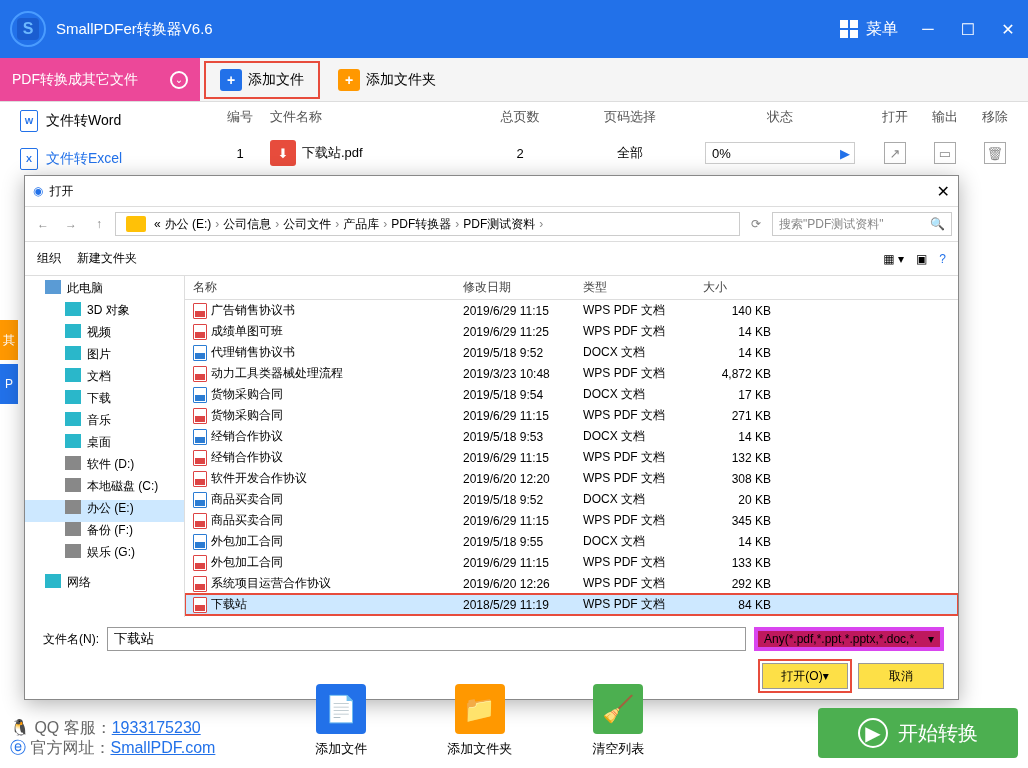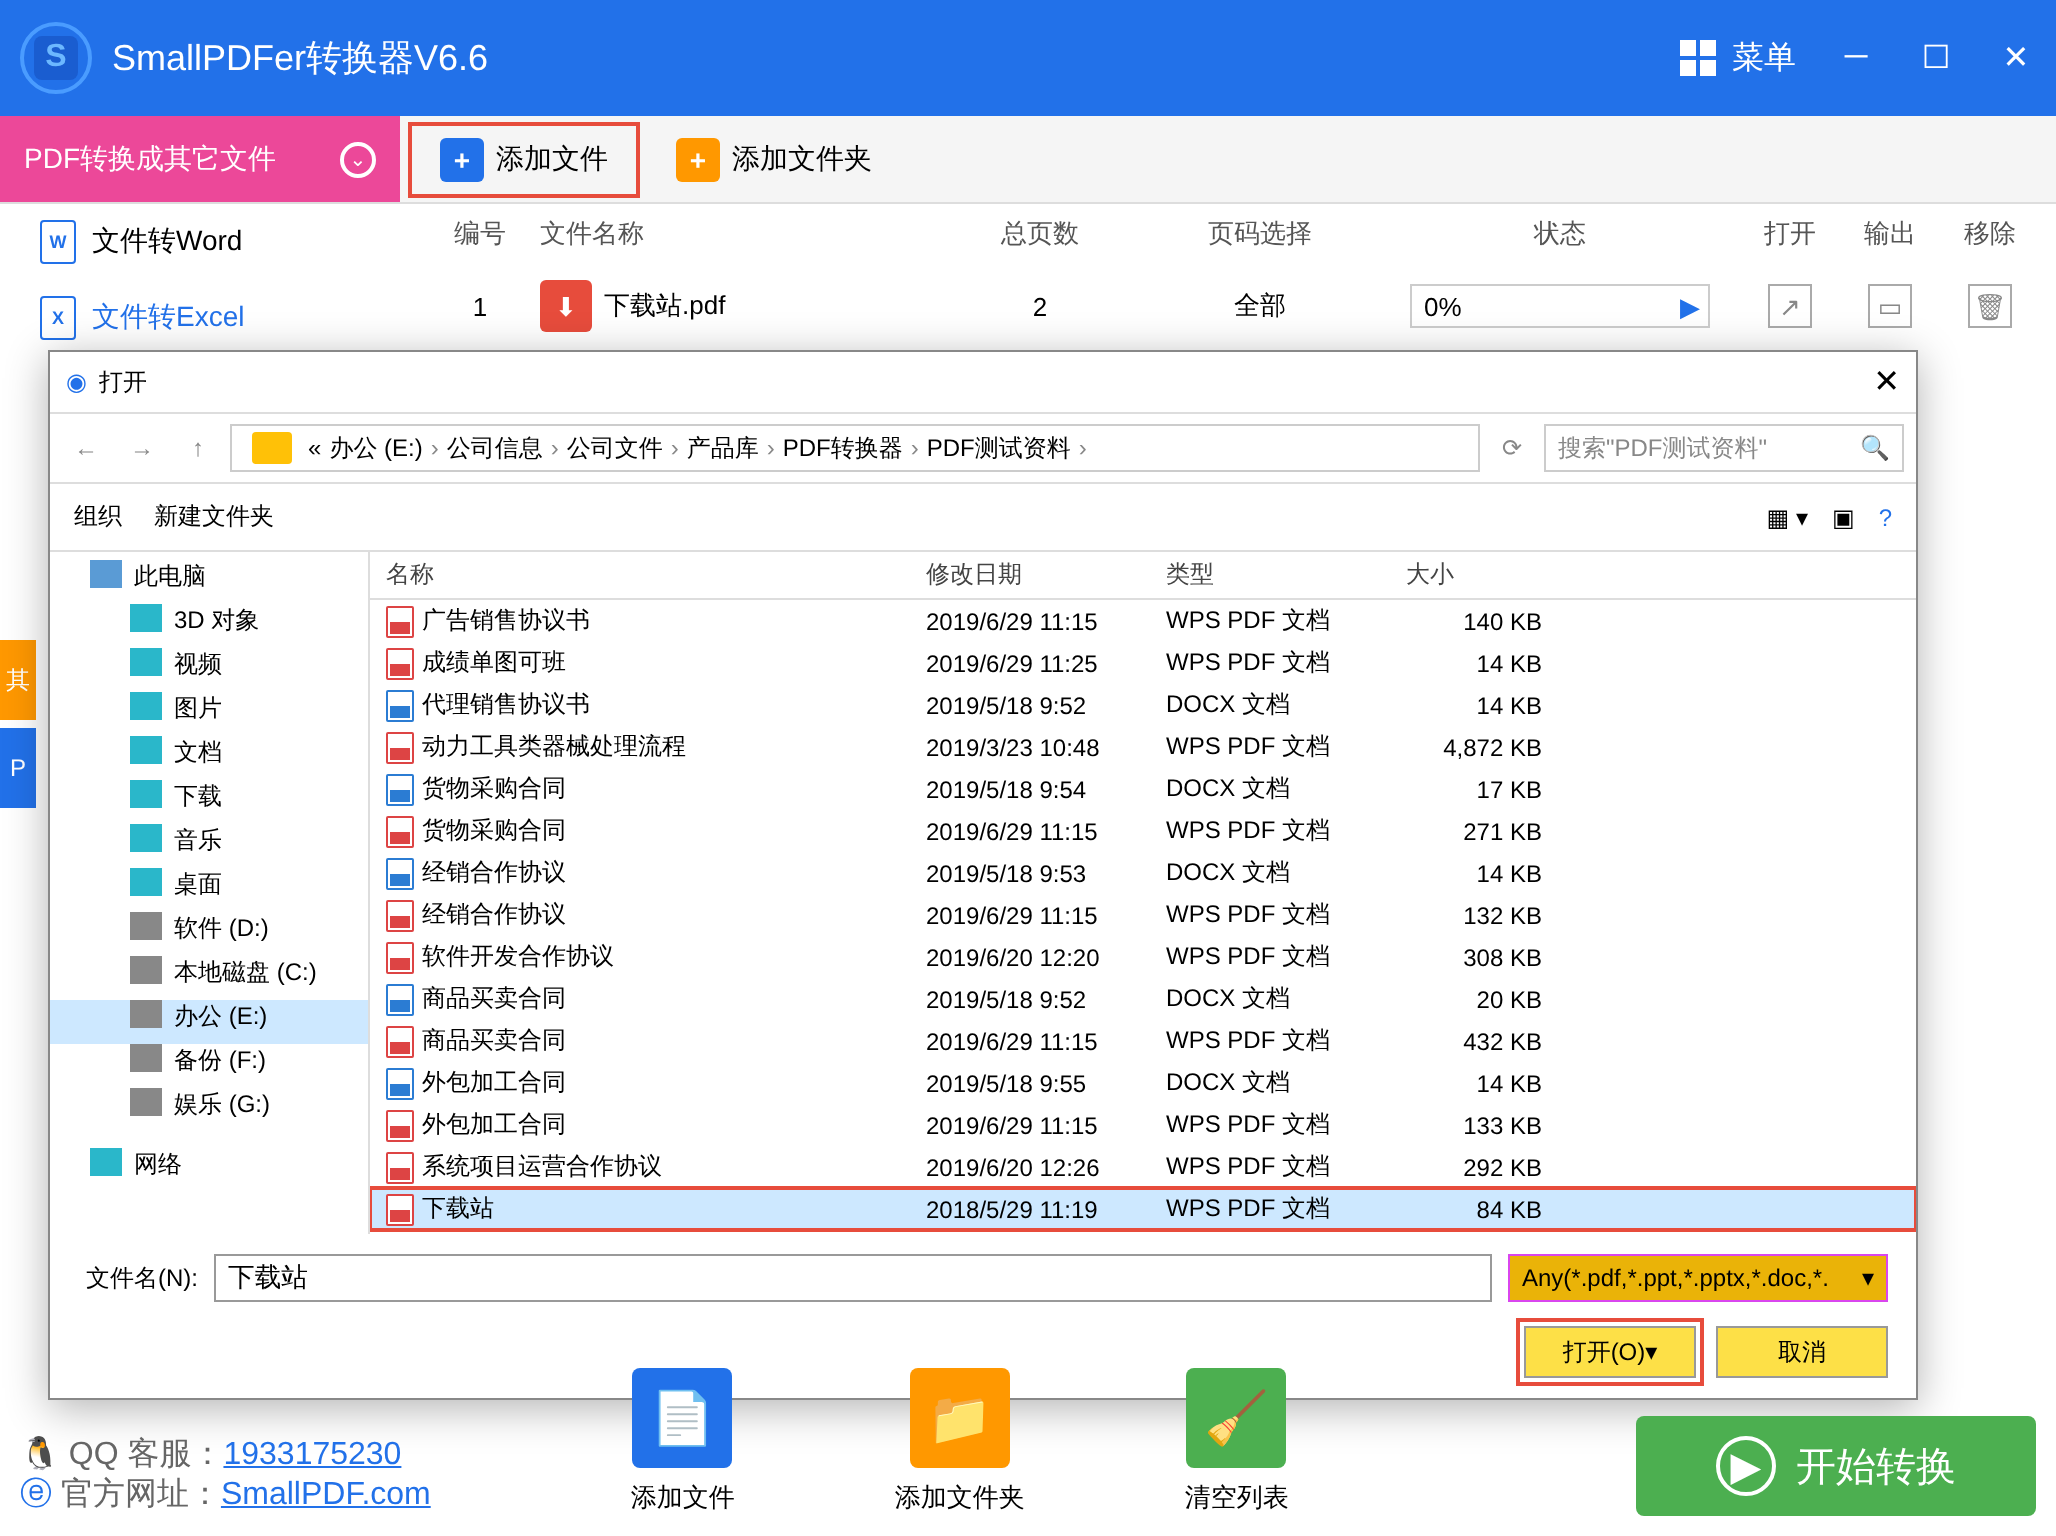--- a/index.html
+++ b/index.html
@@ -2,21 +2,21 @@
 <html><head>
 <meta charset="utf-8">
 <style>
 * { margin: 0; padding: 0; box-sizing: border-box; font-family: "Microsoft YaHei", sans-serif; }
 body { width: 1028px; height: 768px; background: #fff; overflow: hidden; position: relative; }
 
 
 .titlebar { height: 58px; background: #2271e9; display: flex; align-items: center; color: #fff; padding: 0 10px; }
 .titlebar .logo { width: 36px; height: 36px; border: 2px solid #4a9cff; border-radius: 50%; display: flex; align-items: center; justify-content: center; margin-right: 10px; }
 .titlebar .logo-inner { width: 22px; height: 22px; background: #1a5dd0; border-radius: 4px; display: flex; align-items: center; justify-content: center; font-weight: bold; color: #6cb8ff; }
-.titlebar .title { font-size: 18px; flex: 1; }
+.titlebar .title { font-size: 15px; flex: 1; }
 .titlebar .menu-btn { display: flex; align-items: center; margin-right: 20px; cursor: pointer; }
 .titlebar .menu-icon { display: grid; grid-template-columns: 8px 8px; grid-template-rows: 8px 8px; gap: 2px; margin-right: 8px; }
 .titlebar .menu-icon div { background: #fff; }
 .titlebar .win-controls { display: flex; gap: 20px; }
 .titlebar .win-btn { width: 20px; height: 20px; display: flex; align-items: center; justify-content: center; cursor: pointer; color: #fff; }
 
 
 .toolbar { height: 44px; background: #f5f5f5; display: flex; align-items: center; border-bottom: 1px solid #ddd; }
 .toolbar-left { width: 200px; height: 100%; background: #ec4899; color: #fff; display: flex; align-items: center; padding: 0 12px; font-size: 14px; }
 .toolbar-left .circ { margin-left: auto; width: 18px; height: 18px; border: 2px solid #fff; border-radius: 50%; display: flex; align-items: center; justify-content: center; font-size: 10px; }
@@ -83,21 +83,21 @@
 .list-row .fname { display: flex; align-items: center; gap: 4px; }
 .file-ico { width: 14px; height: 16px; background: #fff; border: 1px solid #d44; border-radius: 1px; display: inline-block; position: relative; }
 .file-ico::after { content: ''; position: absolute; bottom: 1px; left: 1px; right: 1px; height: 6px; background: #d44; }
 .file-ico.docx { border-color: #2b7cd3; }
 .file-ico.docx::after { background: #2b7cd3; }
 .list-row .size { text-align: right; padding-right: 12px; }
 .dialog-footer { padding: 10px 14px; display: flex; flex-direction: column; gap: 12px; }
 .footer-row { display: flex; align-items: center; gap: 8px; font-size: 12px; }
 .footer-row .label { width: 60px; text-align: right; }
 .filename-input { flex: 1; height: 24px; border: 1px solid #999; padding: 0 6px; }
-.filter-select { width: 190px; height: 24px; border: 1px solid #d946ef; background: #eab308; display: flex; align-items: center; padding: 0 6px; }
+.filter-select { width: 190px; height: 24px; border: 4px solid #d946ef; background: #be185d; display: flex; align-items: center; padding: 0 6px; }
 .footer-btns { display: flex; justify-content: flex-end; gap: 10px; }
 .dlg-btn { width: 86px; height: 26px; border: 1px solid #999; background: #fde047; display: flex; align-items: center; justify-content: center; cursor: pointer; font-size: 12px; }
 .dlg-btn.red-border { outline: 2px solid #e74c3c; outline-offset: 2px; }
 
 
 .bottom { position: absolute; left: 10px; bottom: 10px; right: 10px; display: flex; align-items: flex-end; }
 .contact { font-size: 16px; color: #666; line-height: 20px; }
 .contact a { color: #2271e9; text-decoration: underline; }
 .bottom-icons { display: flex; gap: 80px; margin-left: 100px; }
 .big-btn { display: flex; flex-direction: column; align-items: center; gap: 6px; font-size: 13px; cursor: pointer; }
@@ -399,21 +399,21 @@
             <div>DOCX 文档</div>
             <div class="size">20 KB</div>
           </div>
           <div class="list-row">
             <div class="fname">
               <span class="file-ico pdf"></span>
               <span>商品买卖合同</span>
             </div>
             <div>2019/6/29 11:15</div>
             <div>WPS PDF 文档</div>
-            <div class="size">432 KB</div>
+            <div class="size">345 KB</div>
           </div>
           <div class="list-row">
             <div class="fname">
               <span class="file-ico docx"></span>
               <span>外包加工合同</span>
             </div>
             <div>2019/5/18 9:55</div>
             <div>DOCX 文档</div>
             <div class="size">14 KB</div>
           </div>

